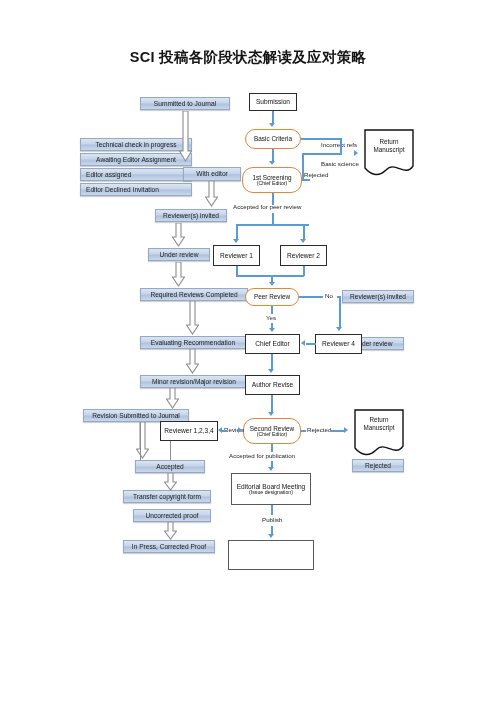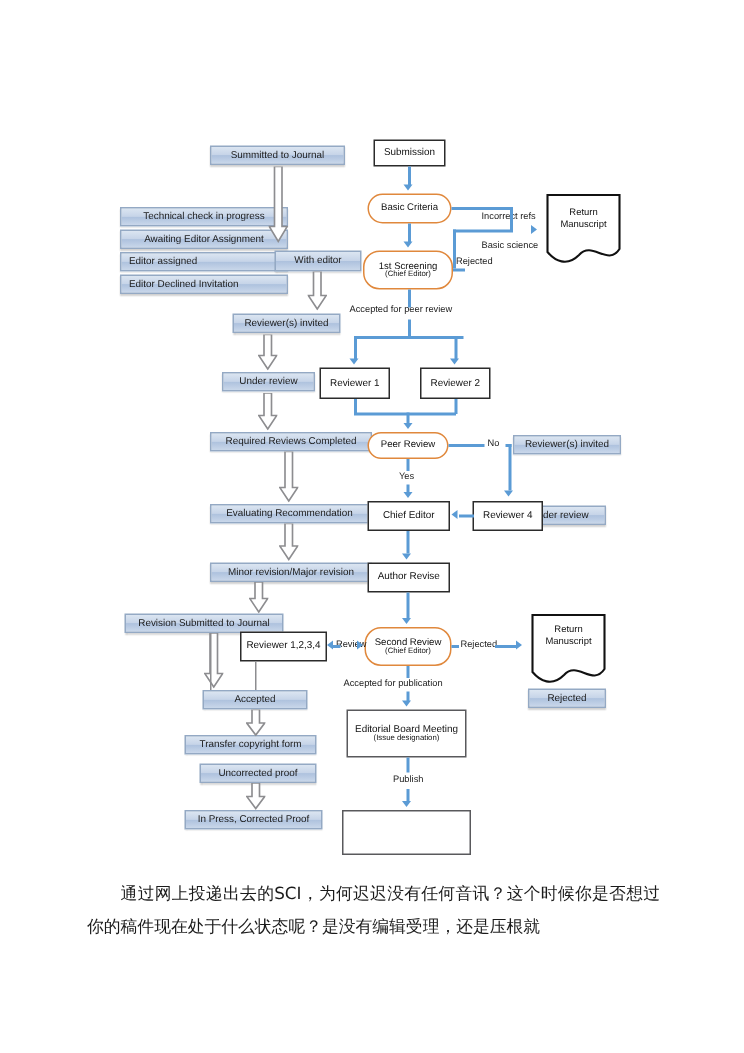--- a/index.html
+++ b/index.html
@@ -58,20 +58,21 @@
 
   .para{position:absolute;left:58px;top:585px;width:382px;font-size:11.2px;
         line-height:1.95;color:#1b1b1b;text-align:justify;text-indent:2em;
         font-family:"DejaVu Sans",sans-serif;}
 </style>
 </head>
 <body>
 
 <div id="page">
 
+  <div class="title">SCI 投稿各阶段状态解读及应对策略</div>
 
   <div id="chart">
 
     <div class="node blue" style="left:140px;top:12px;width:90px;height:13px;">
       <span>Summitted to Journal</span>
     </div>
 
     <div class="node blue" style="left:80px;top:53px;width:112px;height:13px;">
       <span>Technical check in progress</span>
     </div>
@@ -336,15 +337,14 @@
       <svg width="13" height="18" viewBox="0 0 13 18">
         <path d="M4 0 H9 V9 H12.5 L6.5 17 L0.5 9 H4 Z" fill="#ffffff" stroke="#8d8d90" stroke-width="1.1"></path>
       </svg>
     </div>
 
     <div class="ln v g" style="left:140px;top:337px;height:38px;width:1.2px;"></div>
     <div class="ln v g" style="left:170px;top:356px;height:19px;width:1.2px;"></div>
 
   </div>
 
-  <div class="para">通过网上投递出去的SCI，为何迟迟没有任何音讯？这个时候你是否想过你的稿件现在处于什么状态呢？是没有编辑受理，还是压根就</div>
 
 </div>
 
 </body></html>

